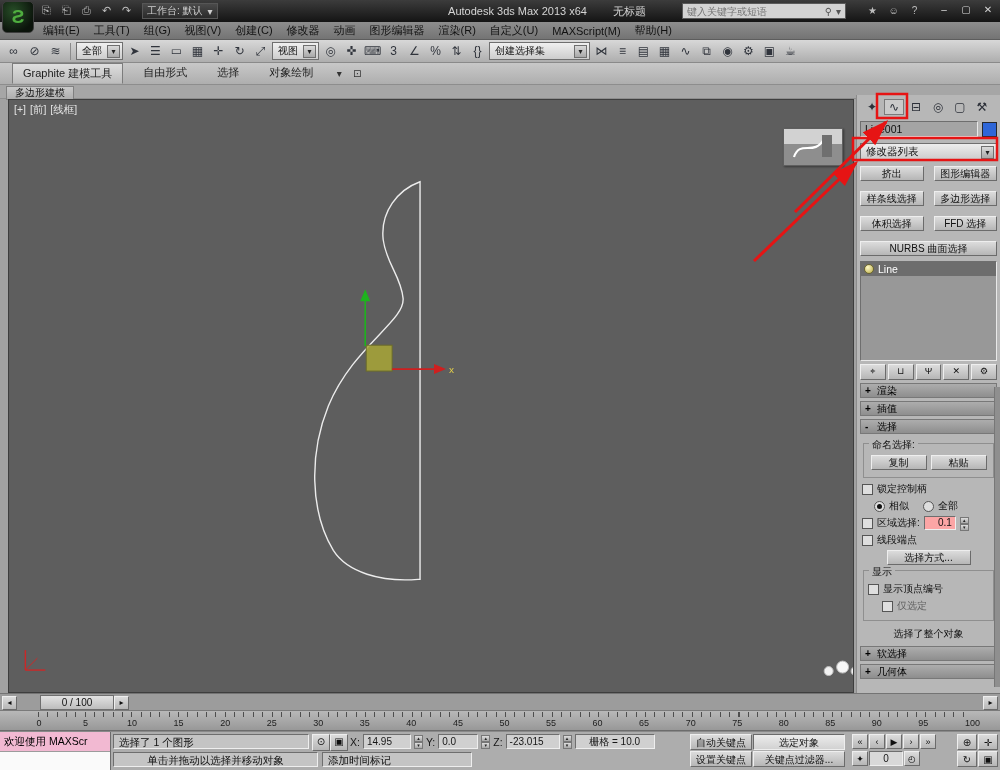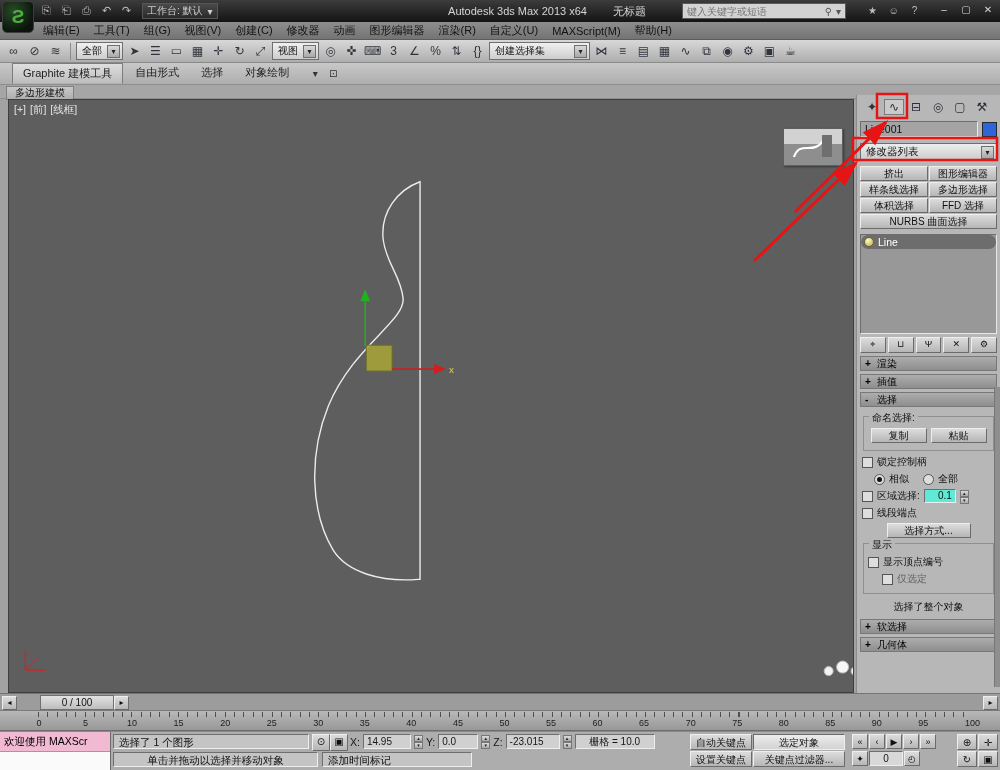--- a/index.html
+++ b/index.html
@@ -62,43 +62,43 @@
     border-left:1px solid #8c8c8c;box-sizing:border-box;padding:2px 3px;z-index:5;}
   .cp-tabs{display:flex;gap:2px;padding:1px 2px;height:18px;align-items:center;}
   .cp-tab{width:20px;height:16px;display:flex;align-items:center;justify-content:center;font-size:12px;color:#2b2f38;}
   .cp-tab.active{background:#cacaca;border:1px solid #7a7a7a;box-sizing:border-box;}
   .cp-name-row{display:flex;gap:4px;margin-top:4px;height:16px;align-items:center;}
   .cp-name{flex:1;height:14px;line-height:14px;padding:0 4px;background:#a4a4a4;
     border:1px solid;border-color:#6e6e6e #e8e8e8 #e8e8e8 #6e6e6e;color:#0e0e0e;font-size:10.5px;}
   .cp-swatch{width:13px;height:13px;background:#2e66d8;border:1px solid #26292e;}
   .cp-combo{display:flex;align-items:center;margin-top:6px;height:16px;background:linear-gradient(#ededed,#cbcbcb);
     border:1px solid #6f6f6f;padding:0 2px 0 5px;font-size:10.5px;justify-content:space-between;color:#111;}
-  .cp-modgrid{display:grid;grid-template-columns:1fr 1fr;gap:1px;margin-top:5px;}
+  .cp-modgrid{display:grid;grid-template-columns:1fr 1fr;gap:10px;margin-top:5px;}
   .mxbtn{background:linear-gradient(#dcdcdc,#b6b6b6);border:1px solid;border-color:#eeeeee #6b6b6b #6b6b6b #eeeeee;
     font-size:10px;color:#101010;text-align:center;font-family:inherit;padding:0;height:15px;line-height:14px;}
   .cp-modgrid .mxbtn:nth-child(7){grid-column:1 / -1;}
   .cp-stack{margin-top:5px;height:98px;background:#989898;border:1px solid;border-color:#6e6e6e #e8e8e8 #e8e8e8 #6e6e6e;overflow:hidden;}
   .stack-row{display:flex;align-items:center;gap:4px;height:14px;padding-left:3px;font-size:10.5px;}
-  .stack-row.sel{background:#6d6d6d;color:#fff;border-radius:7px;}
+  .stack-row.sel{background:#6d6d6d;color:#fff;}
   .bulb{width:8px;height:8px;border-radius:50%;background:radial-gradient(circle at 35% 30%,#fff9c8,#b9ac45);border:1px solid #6a6430;}
   .cp-stacktools{display:flex;gap:2px;margin-top:3px;}
   .cp-stacktools .tool{width:24px;height:14px;line-height:13px;font-size:9px;}
   .rollout{height:13px;margin-top:3px;background:linear-gradient(#adadad,#8e8e8e);border:1px solid #787878;
     display:flex;align-items:center;font-size:10px;color:#000;padding:0 4px;gap:4px;}
   .rollout .sign{width:8px;font-weight:bold;}
   .sel-body{padding:4px 2px 2px;font-size:10px;color:#111;}
   .grp{border:1px solid #8f8f8f;margin:5px 1px 4px;padding:8px 4px 4px;position:relative;}
   .glabel{position:absolute;top:-6px;left:5px;background:#b7b7b7;padding:0 3px;font-size:10px;}
   .row{display:flex;align-items:center;gap:4px;margin:3px 0;}
   .row.center{justify-content:center;}
   .w56{width:56px;}
   .cb{width:9px;height:9px;background:#dedede;border:1px solid #555;flex:0 0 auto;}
   .radio{width:9px;height:9px;border-radius:50%;background:#dedede;border:1px solid #555;position:relative;flex:0 0 auto;}
   .radio.sel::after{content:"";position:absolute;left:2px;top:2px;right:2px;bottom:2px;border-radius:50%;background:#101010;}
-  .vfield{height:12px;line-height:12px;padding:0 3px;background:#5eead4;border:1px solid;border-color:#6e6e6e #eee #eee #6e6e6e;font-size:10px;}
+  .vfield{height:12px;line-height:12px;padding:0 3px;background:#fca5a5;border:1px solid;border-color:#6e6e6e #eee #eee #6e6e6e;font-size:10px;}
   .spinner{display:inline-flex;flex-direction:column;width:9px;height:13px;flex:0 0 auto;}
   .spinner span{flex:1;font-size:5px;line-height:5px;display:flex;align-items:center;justify-content:center;
     background:linear-gradient(#ddd,#a8a8a8);border:1px solid #777;color:#222;}
   .dim{color:#5f5f5f;}
   .whole{text-align:center;margin-top:6px;}
   .cp-scroll{position:absolute;right:0;top:292px;bottom:6px;width:5px;background:#8f8f8f;border-left:1px solid #777;}
   
   #trackbar{position:absolute;left:0;top:693px;width:1000px;height:17px;background:#9c9c9c;border-top:1px solid #747474;box-sizing:border-box;}
   .tb-arrow{position:absolute;top:2px;width:13px;height:12px;line-height:11px;font-size:8px;}
   .tb-handle{position:absolute;left:40px;top:1px;width:72px;height:13px;background:linear-gradient(#e2e2e2,#bdbdbd);
@@ -237,21 +237,21 @@
         <span class="ticon">∿</span>
         <span class="ticon">⧉</span>
         <span class="ticon">◉</span>
         <span class="ticon">⚙</span>
         <span class="ticon">▣</span>
         <span class="ticon">☕</span>
       </span>
   </div>
 
   <div id="ribbonrow">
-    <span style="display:flex;gap:2px;">
+    <span style="display:flex;gap:10px;">
 
     <span class="rtab active">Graphite 建模工具</span>
         <span class="rtab">自由形式</span>
         <span class="rtab">选择</span>
         <span class="rtab">对象绘制</span>
       </span>
     <span style="display:flex;gap:2px;margin-left:6px;">
 
     <span class="ribicon">▾</span>
         <span class="ribicon">⊡</span>

